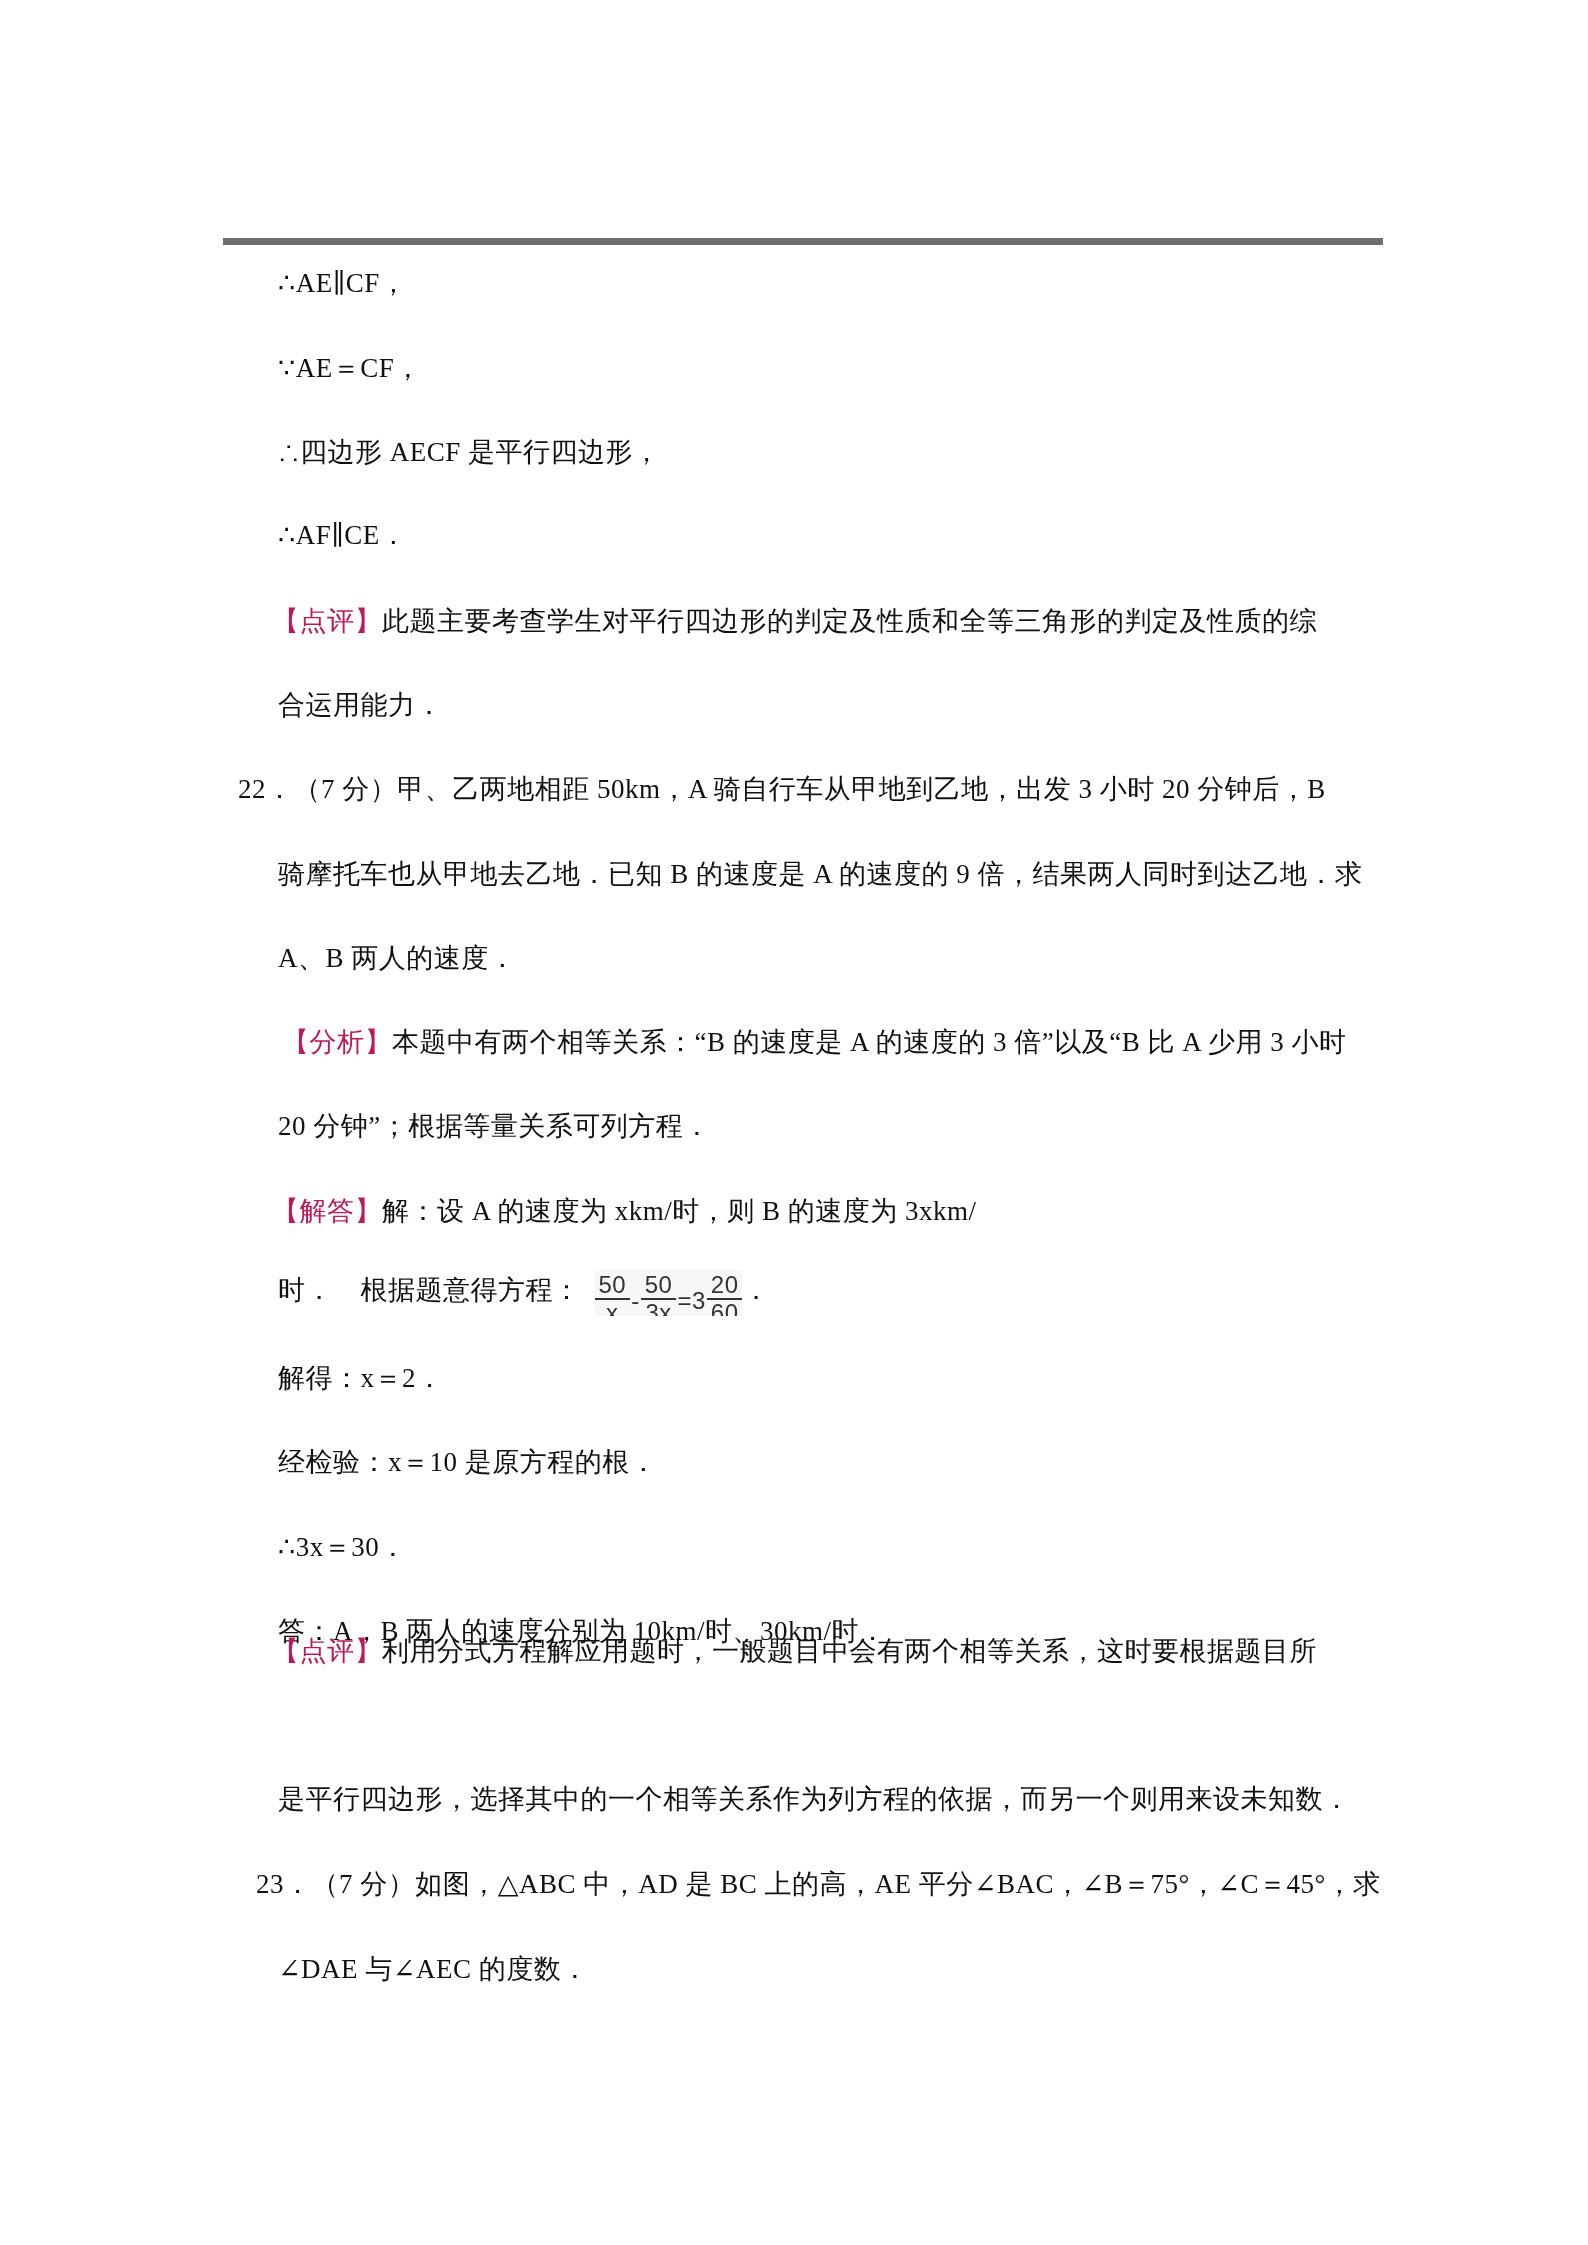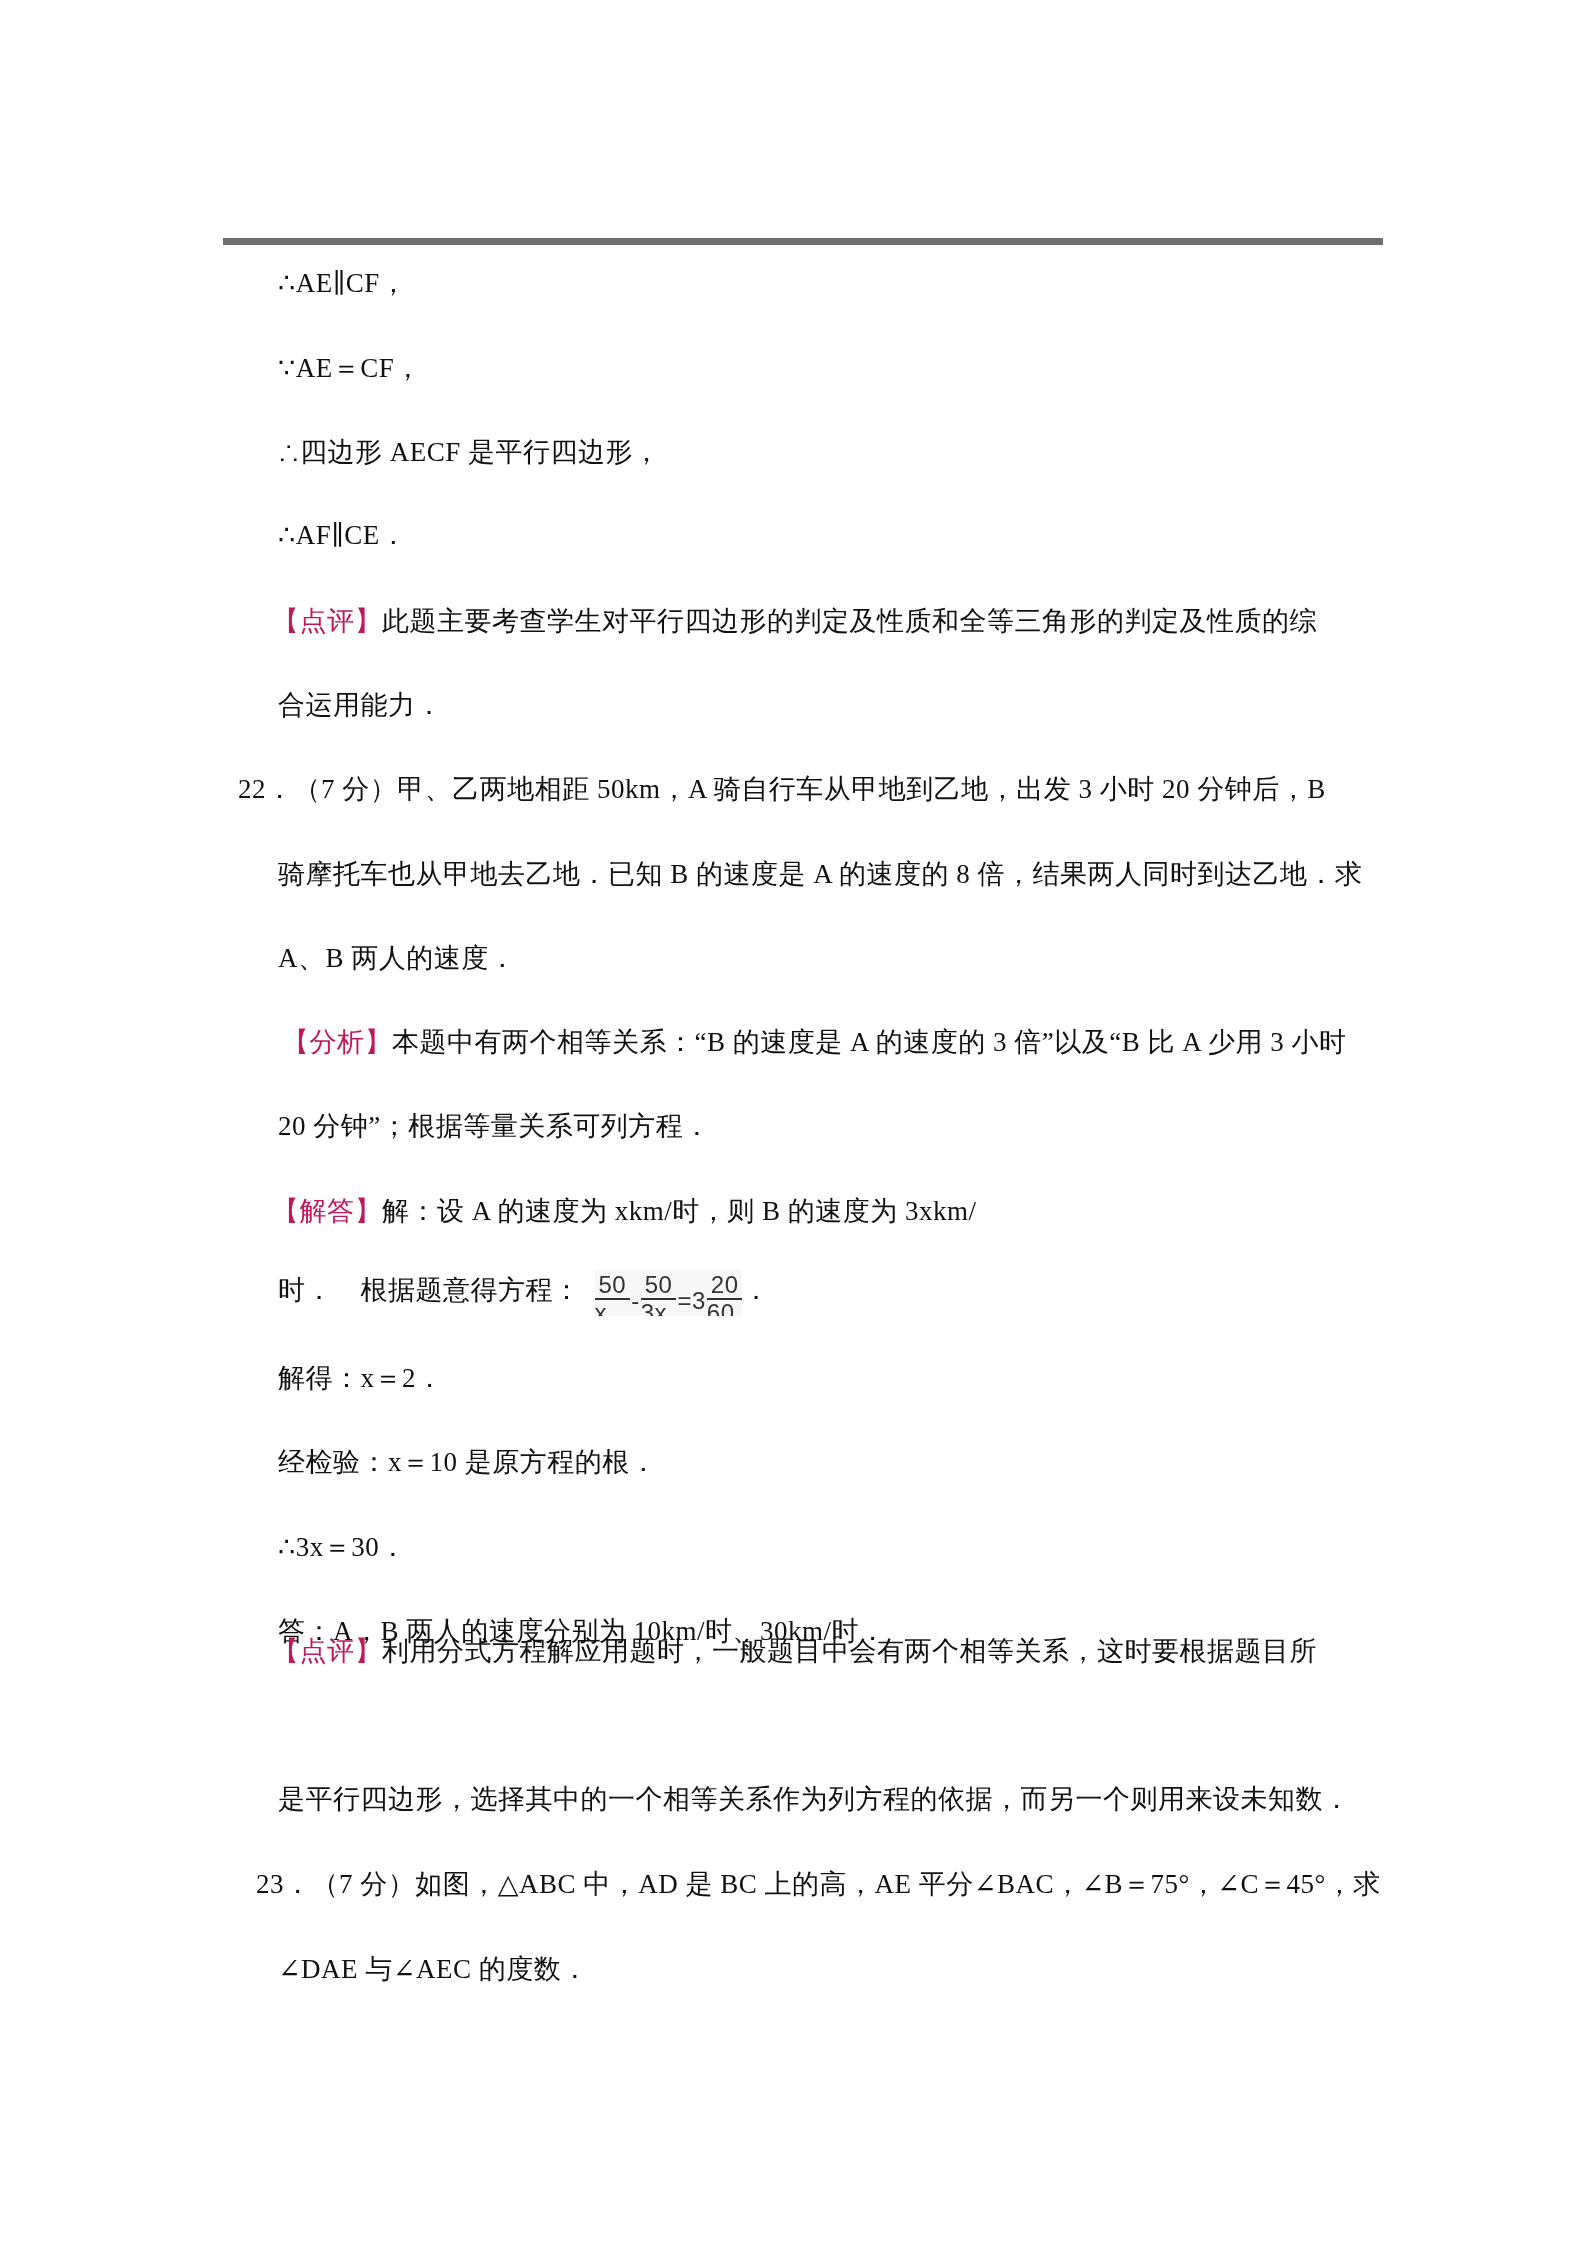--- a/index.html
+++ b/index.html
@@ -3,21 +3,21 @@
 <meta charset="utf-8">
 <style>
   html, body { margin: 0; padding: 0; background: #ffffff; }
   body { width: 1588px; height: 2245px; position: relative; overflow: hidden;
          font-family: "Liberation Serif", "DejaVu Serif", serif; color: #111; }
   .rule { position: absolute; left: 223px; top: 238px; width: 1160px; height: 7px; background: #6e6e6e; }
   .line { position: absolute; font-size: 27px; line-height: 34px; white-space: nowrap; letter-spacing: 0.5px; }
   .tag { color: #be185d; }
   .eq { display: inline-block; position: relative; vertical-align: middle; height: 46px; overflow: hidden;
         font-family: "Liberation Sans", "DejaVu Sans", sans-serif; font-size: 24px; color: #333; background: #f7f7f7; margin-left: 14px; }
-  .frac { display: inline-block; text-align: left; vertical-align: top; margin-top: 2px; }
+  .frac { display: inline-block; text-align: center; vertical-align: top; margin-top: 2px; }
   .frac .num { display: block; border-bottom: 2px solid #333; padding: 0 4px; line-height: 26px; }
   .frac .den { display: block; line-height: 26px; }
   .op { display: inline-block; vertical-align: top; margin-top: 14px; padding: 0 1px; }
 </style>
 </head>
 <body>
 
 <div class="rule"></div>
 
 <div class="line" style="left:278px;top:266px">∴AE∥CF，</div>
@@ -26,21 +26,21 @@
 <div class="line" style="left:278px;top:518px">∴AF∥CE．</div>
 
 <div class="line" style="left:272px;top:604px">
   <span class="tag">【点评】</span><span>此题主要考查学生对平行四边形的判定及性质和全等三角形的判定及性质的综</span>
 </div>
 <div class="line" style="left:278px;top:688px">合运用能力．</div>
 
 <div class="line" style="left:238px;top:772px">
   <span>22．</span><span>（7 分）</span><span>甲、乙两地相距 50km，A 骑自行车从甲地到乙地，出发 3 小时 20 分钟后，B</span>
 </div>
-<div class="line" style="left:278px;top:857px">骑摩托车也从甲地去乙地．已知 B 的速度是 A 的速度的 8 倍，结果两人同时到达乙地．求</div>
+<div class="line" style="left:278px;top:857px">骑摩托车也从甲地去乙地．已知 B 的速度是 A 的速度的 9 倍，结果两人同时到达乙地．求</div>
 <div class="line" style="left:278px;top:941px">A、B 两人的速度．</div>
 
 <div class="line" style="left:282px;top:1025px">
   <span class="tag">【分析】</span><span>本题中有两个相等关系：“B 的速度是 A 的速度的 3 倍”以及“B 比 A 少用 3 小时</span>
 </div>
 <div class="line" style="left:278px;top:1109px">20 分钟”；根据等量关系可列方程．</div>
 
 <div class="line" style="left:272px;top:1194px">
   <span class="tag">【解答】</span><span>解：设 A 的速度为 xkm/时，则 B 的速度为 3xkm/</span>
 </div>

